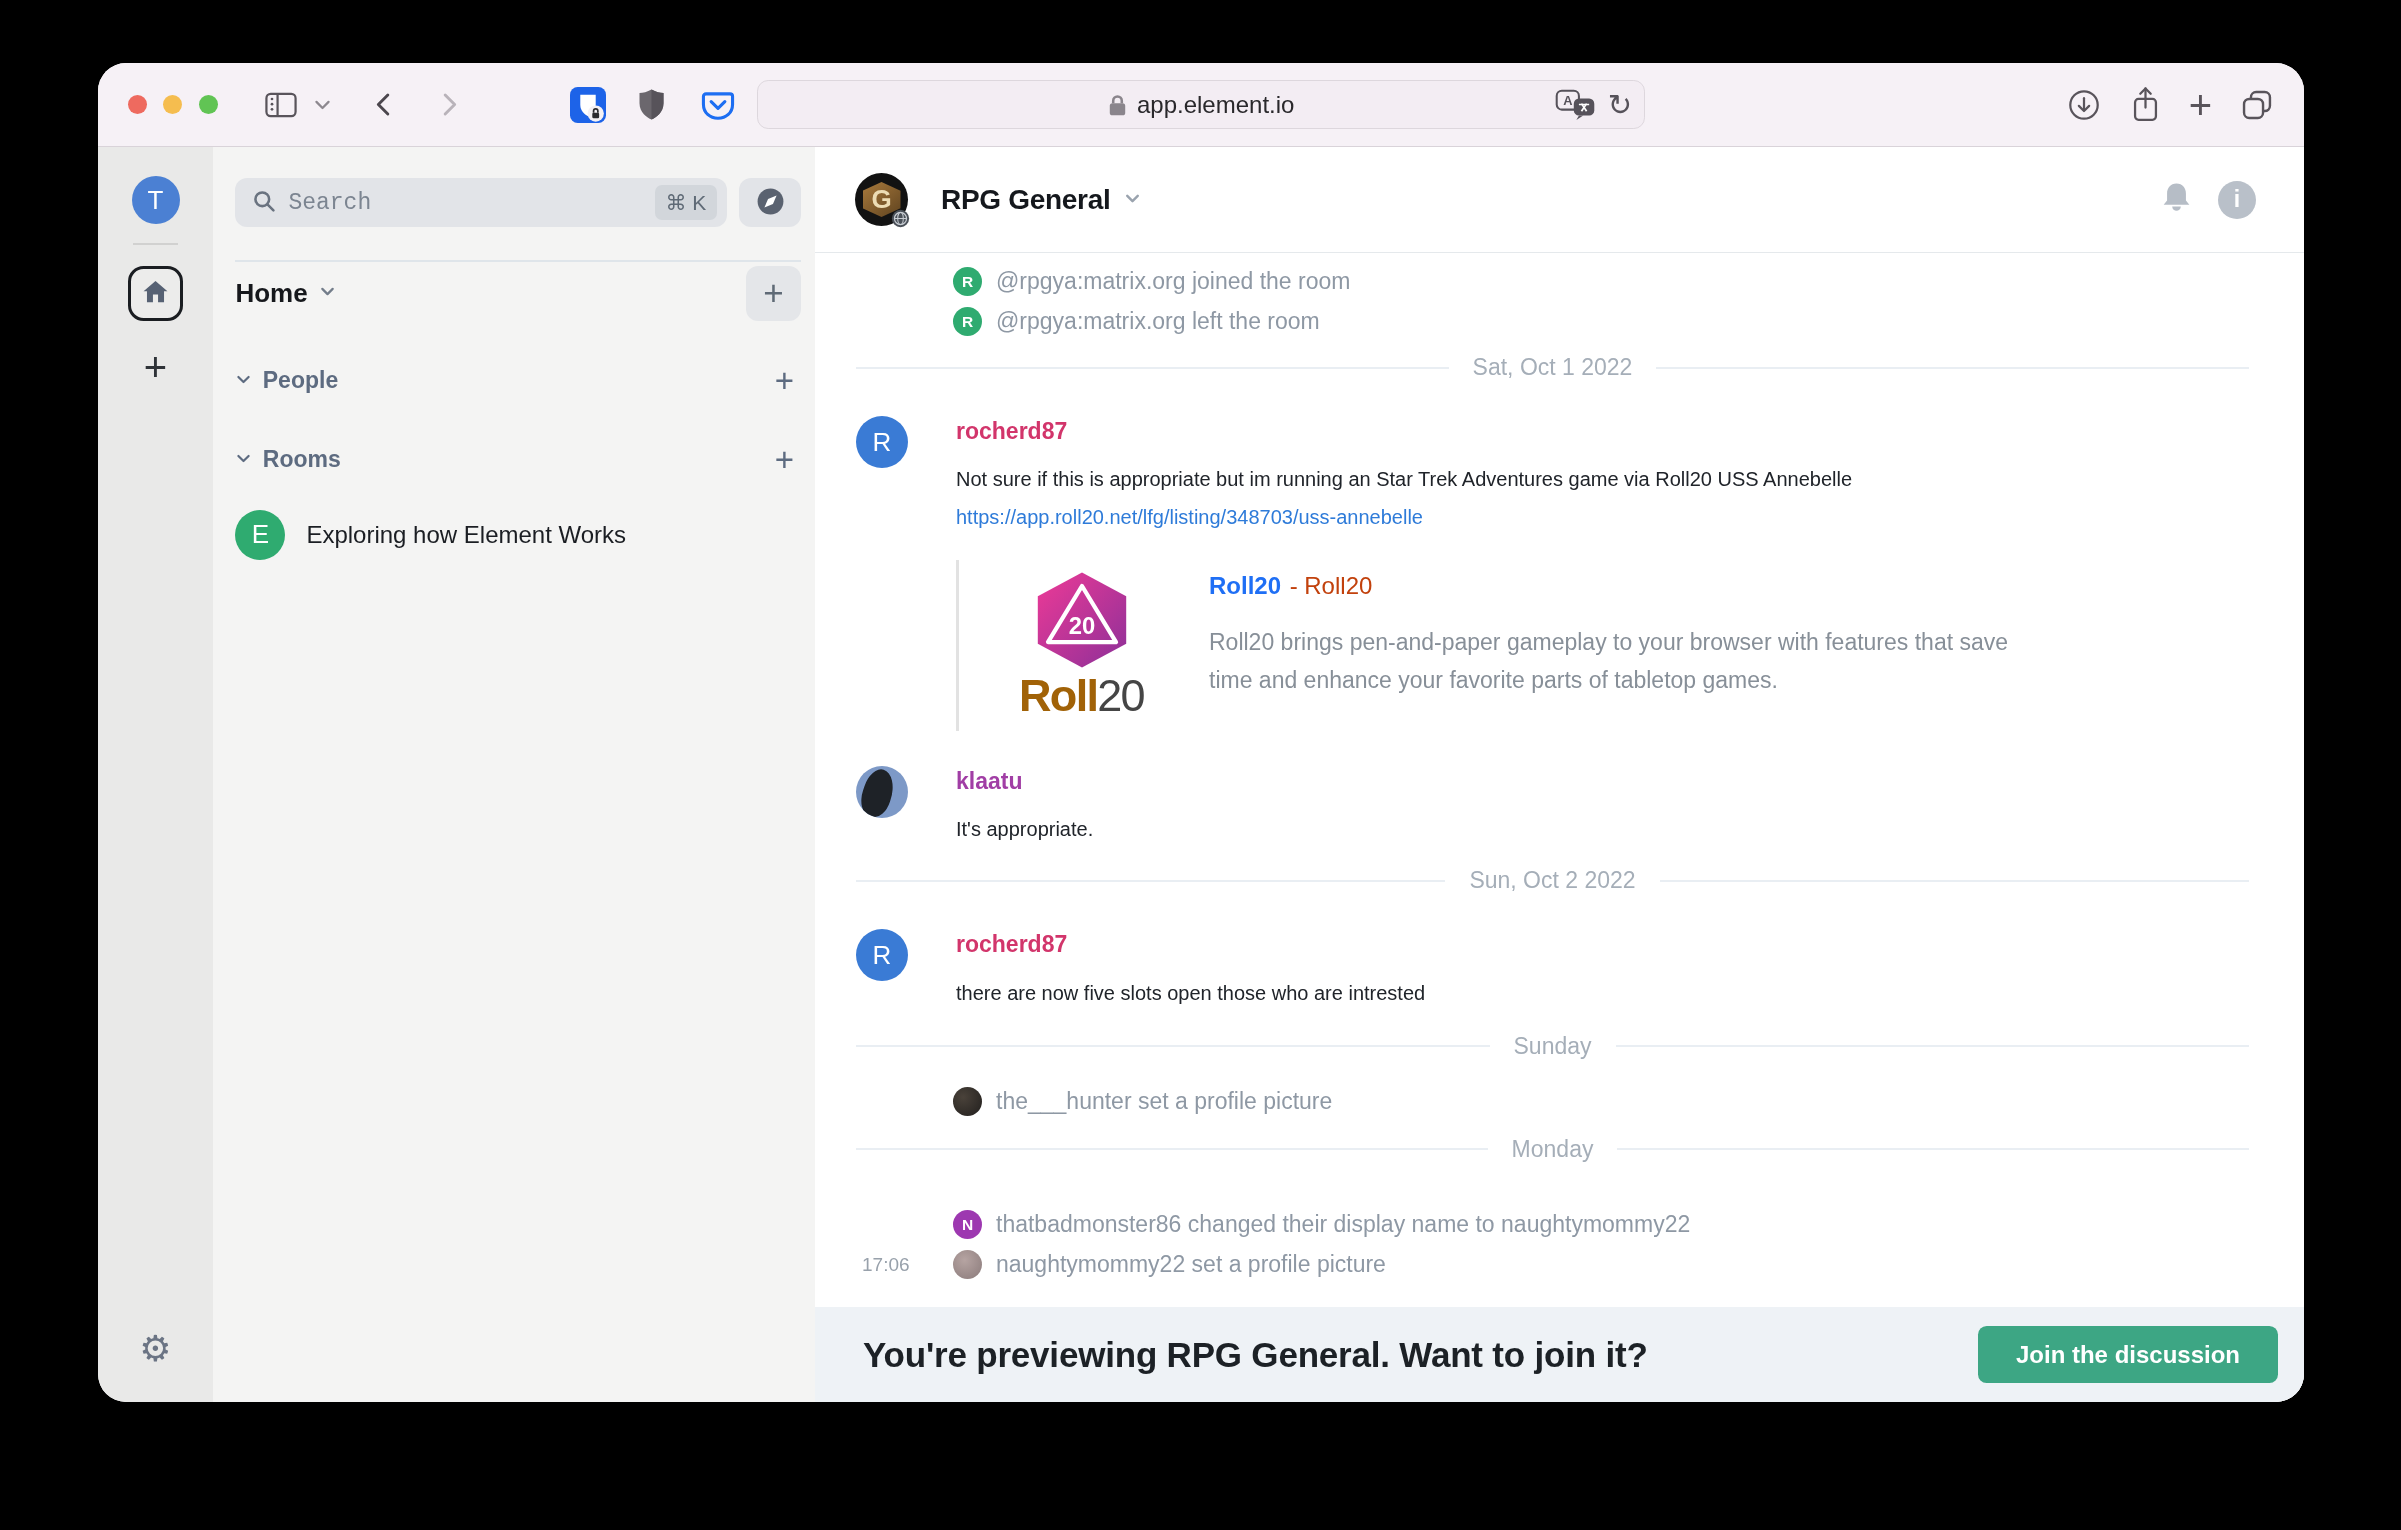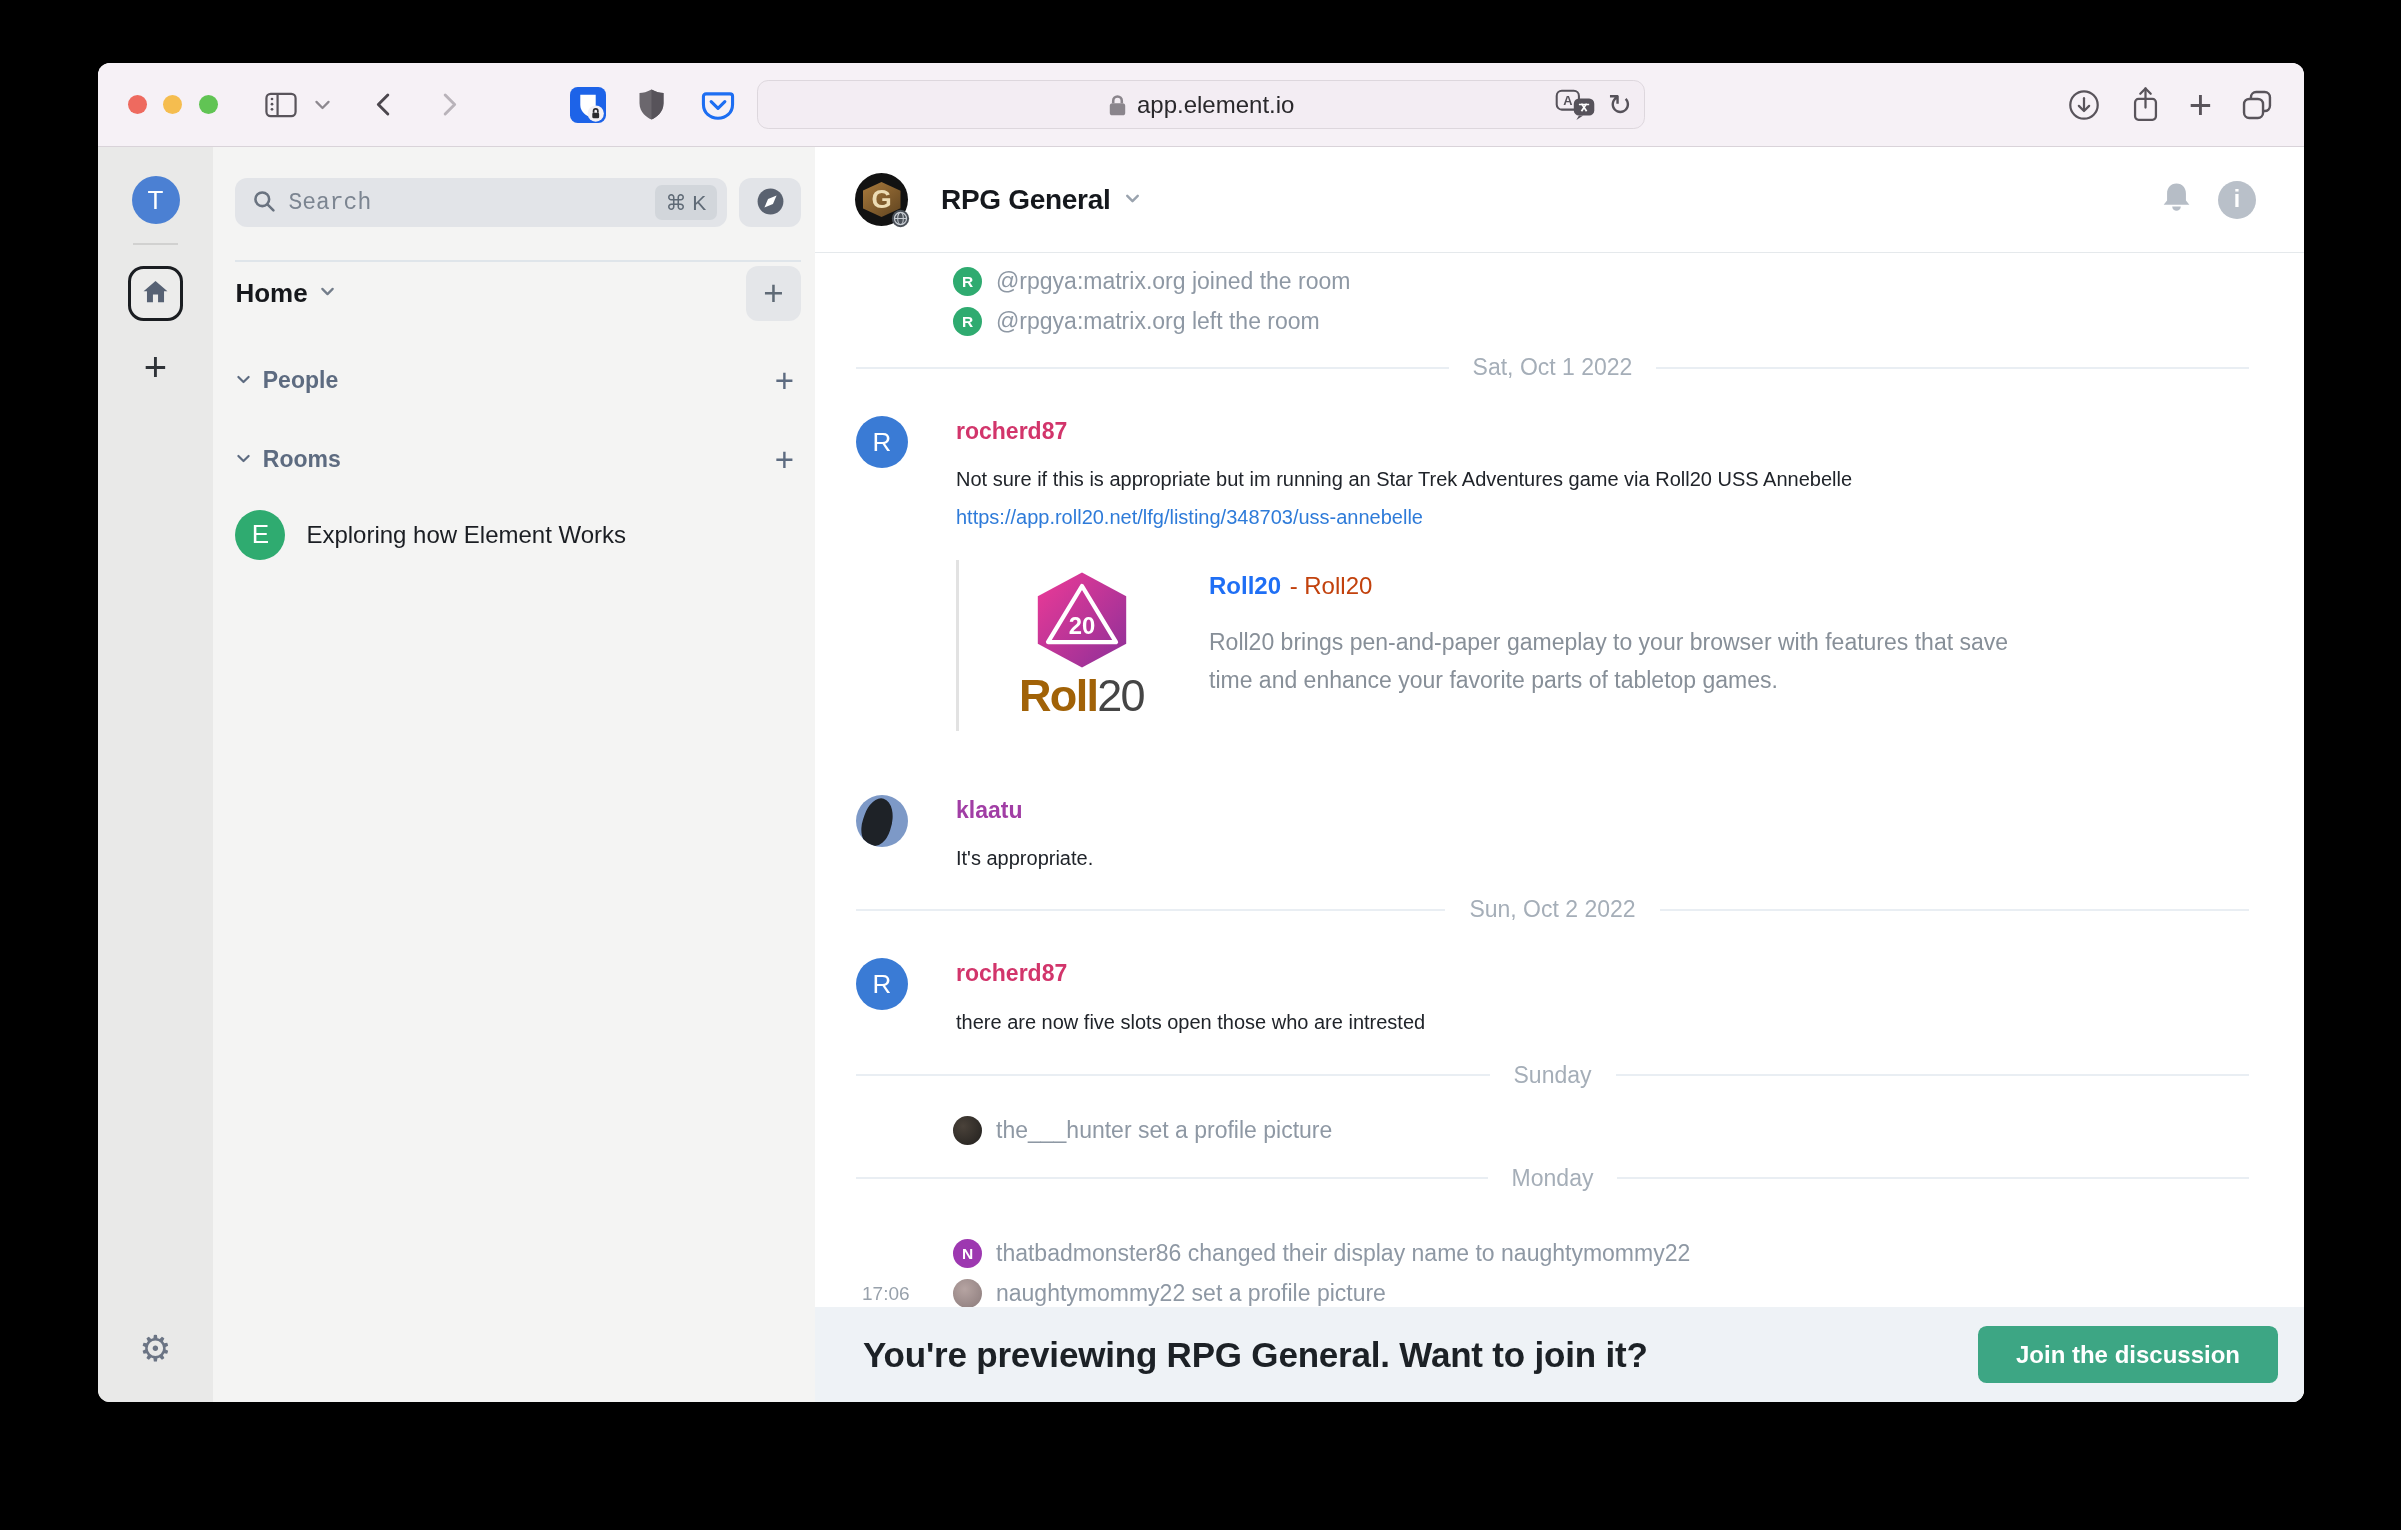--- a/index.html
+++ b/index.html
@@ -1,17 +1,17 @@
 <!DOCTYPE html>
 <html style="font-size:14px"><head>
 <meta charset="utf-8">
 <style>
   * { margin:0; padding:0; box-sizing:border-box; }
   html,body { width:2401px; height:1530px; background:#000; font-family:"Liberation Sans","DejaVu Sans",sans-serif; }
-  .window { position:absolute; left:98px; top:63px; width:2206px; height:1339px; border-radius:12px; overflow:hidden; background:#fff; display:flex; flex-direction:column; box-shadow:0 26px 78px rgba(0,0,0,.55); }
+  .window { position:absolute; left:98px; top:63px; width:2206px; height:1339px; border-radius:28px; overflow:hidden; background:#fff; display:flex; flex-direction:column; box-shadow:0 26px 78px rgba(0,0,0,.55); }
 
   
   .toolbar { position:relative; flex:0 0 84px; background:#f6f1f6; border-bottom:0.9px solid #d9d3d9; }
   .tb-left { position:absolute; left:30px; top:0; height:83px; display:flex; align-items:center; }
   .lights { display:flex; gap:16.4px; }
   .light { width:19px; height:19px; border-radius:50%; }
   .l-red{background:#ee6a5f;} .l-yellow{background:#f5bd4f;} .l-green{background:#61c454;}
   .tbi { display:grid; place-items:center; }
   .url-field { position:absolute; left:659px; top:17px; width:888px; height:49px; background:#f3edf3; border:0.9px solid #ddd7dd; border-radius:11.2px; display:flex; align-items:center; justify-content:center; gap:10.4px; }
   .url-text { font-size:24px; color:#29282b; }
@@ -346,21 +346,21 @@
                 <div class="r20-word"><b>Roll</b><span>20</span></div>
               </div>
               <div class="card-text">
                 <div class="card-title"><a href="#">Roll20</a><span class="rest">- Roll20</span></div>
                 <div class="card-desc">Roll20 brings pen-and-paper gameplay to your browser with features that save time and enhance your favorite parts of tabletop games.</div>
               </div>
             </div>
           </div>
         </div>
 
-        <div class="msg" style="margin-top:64px">
+        <div class="msg" style="margin-top:35px">
           <span class="avatar60 klaatu-av"></span>
           <div class="msg-body">
             <div class="sender purple">klaatu</div>
             <div class="mtext">It's appropriate.</div>
           </div>
         </div>
 
         <div class="day" style="margin-top:10.4px">Sun, Oct 2 2022</div>
 
         <div class="msg" style="margin-top:26px">

